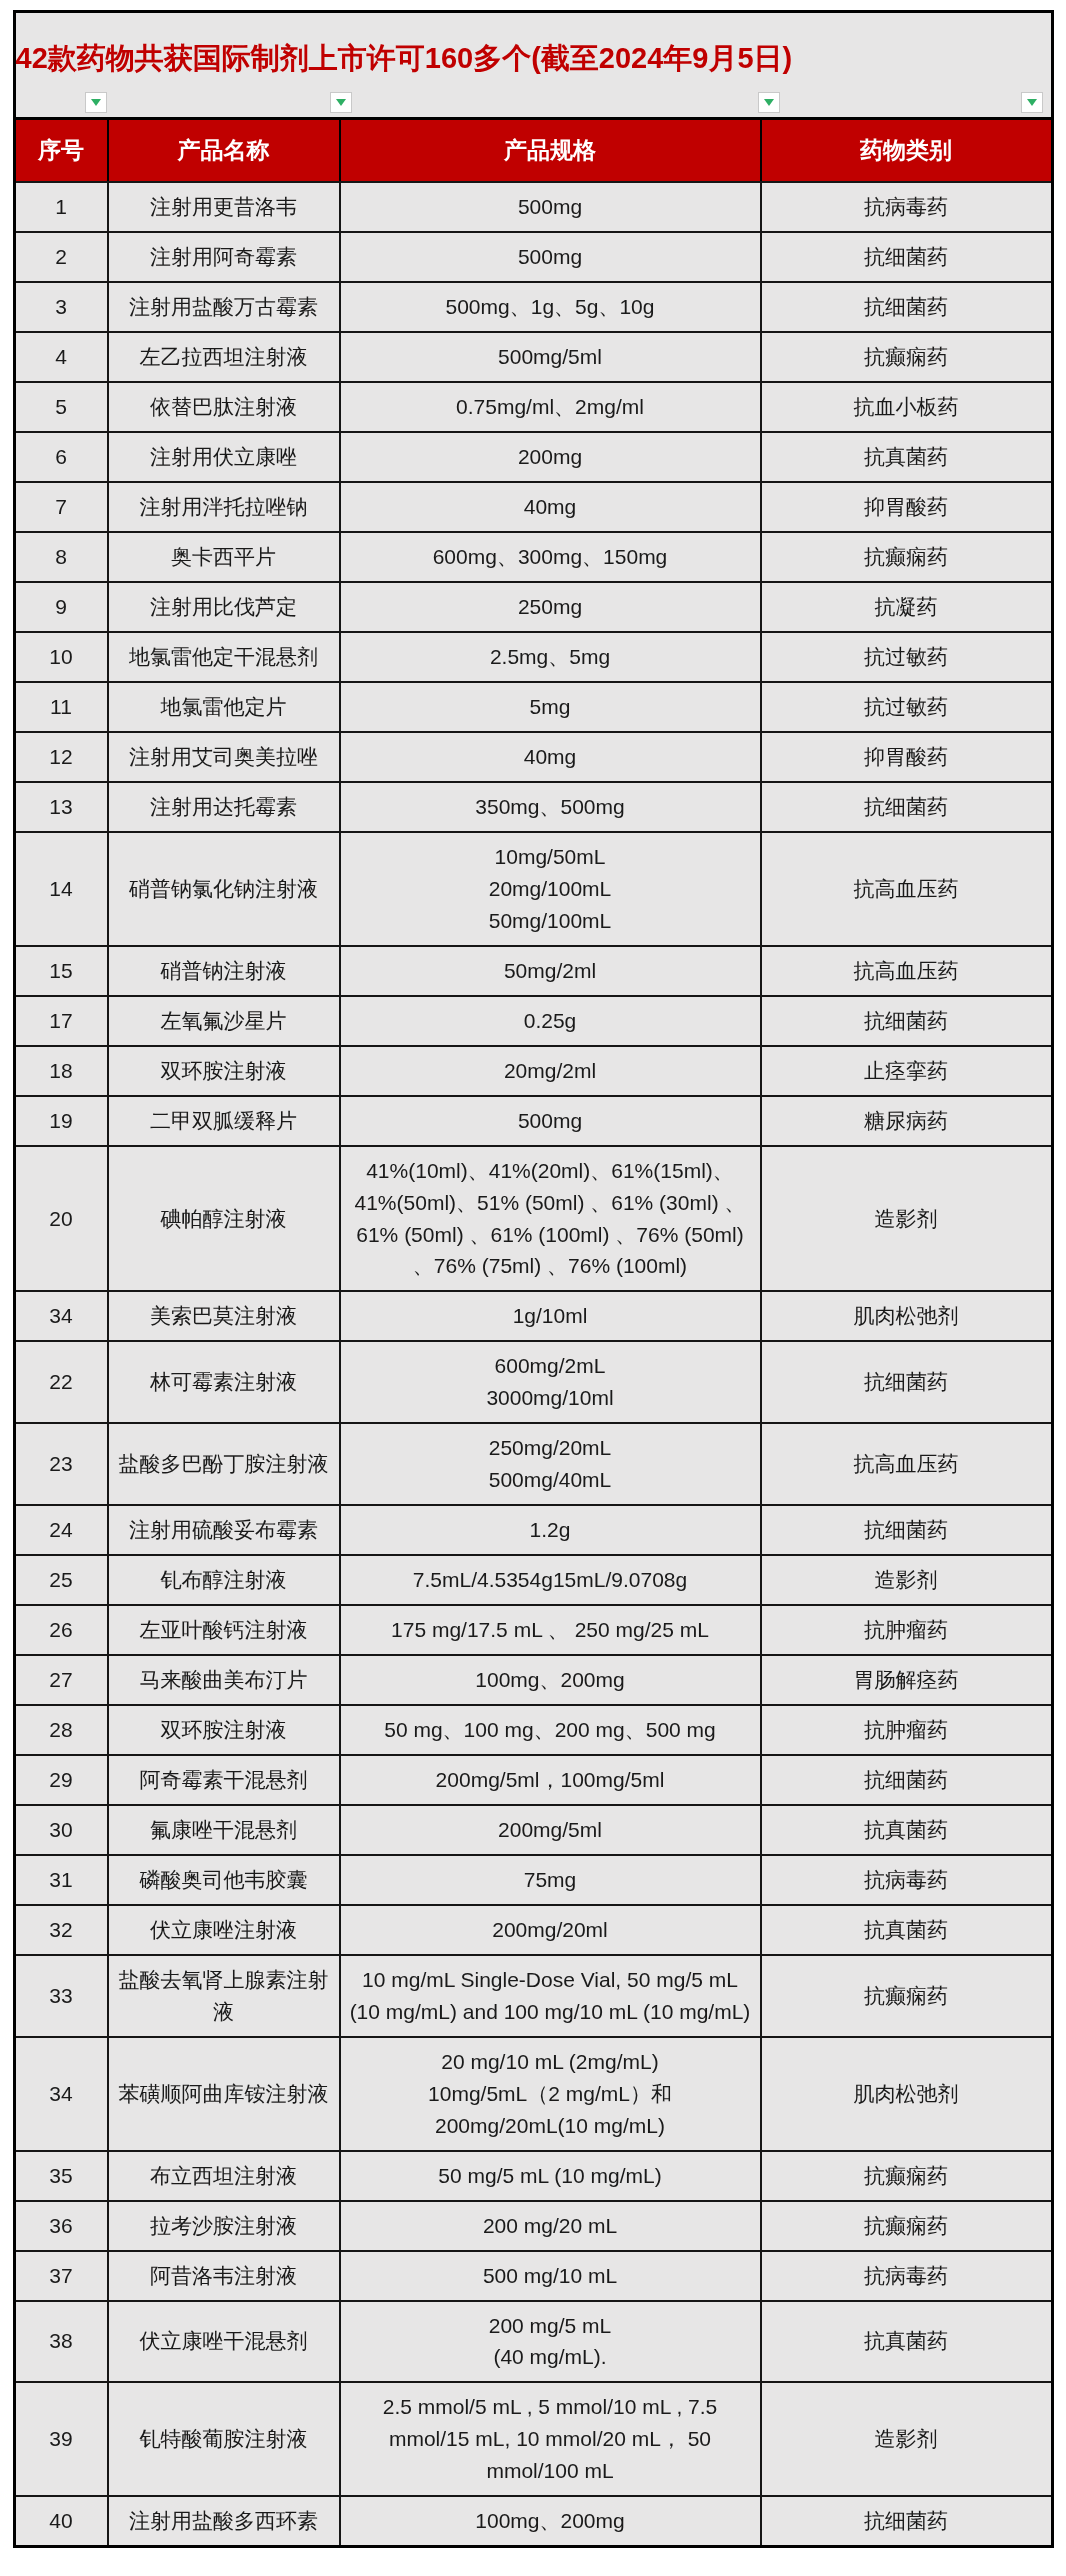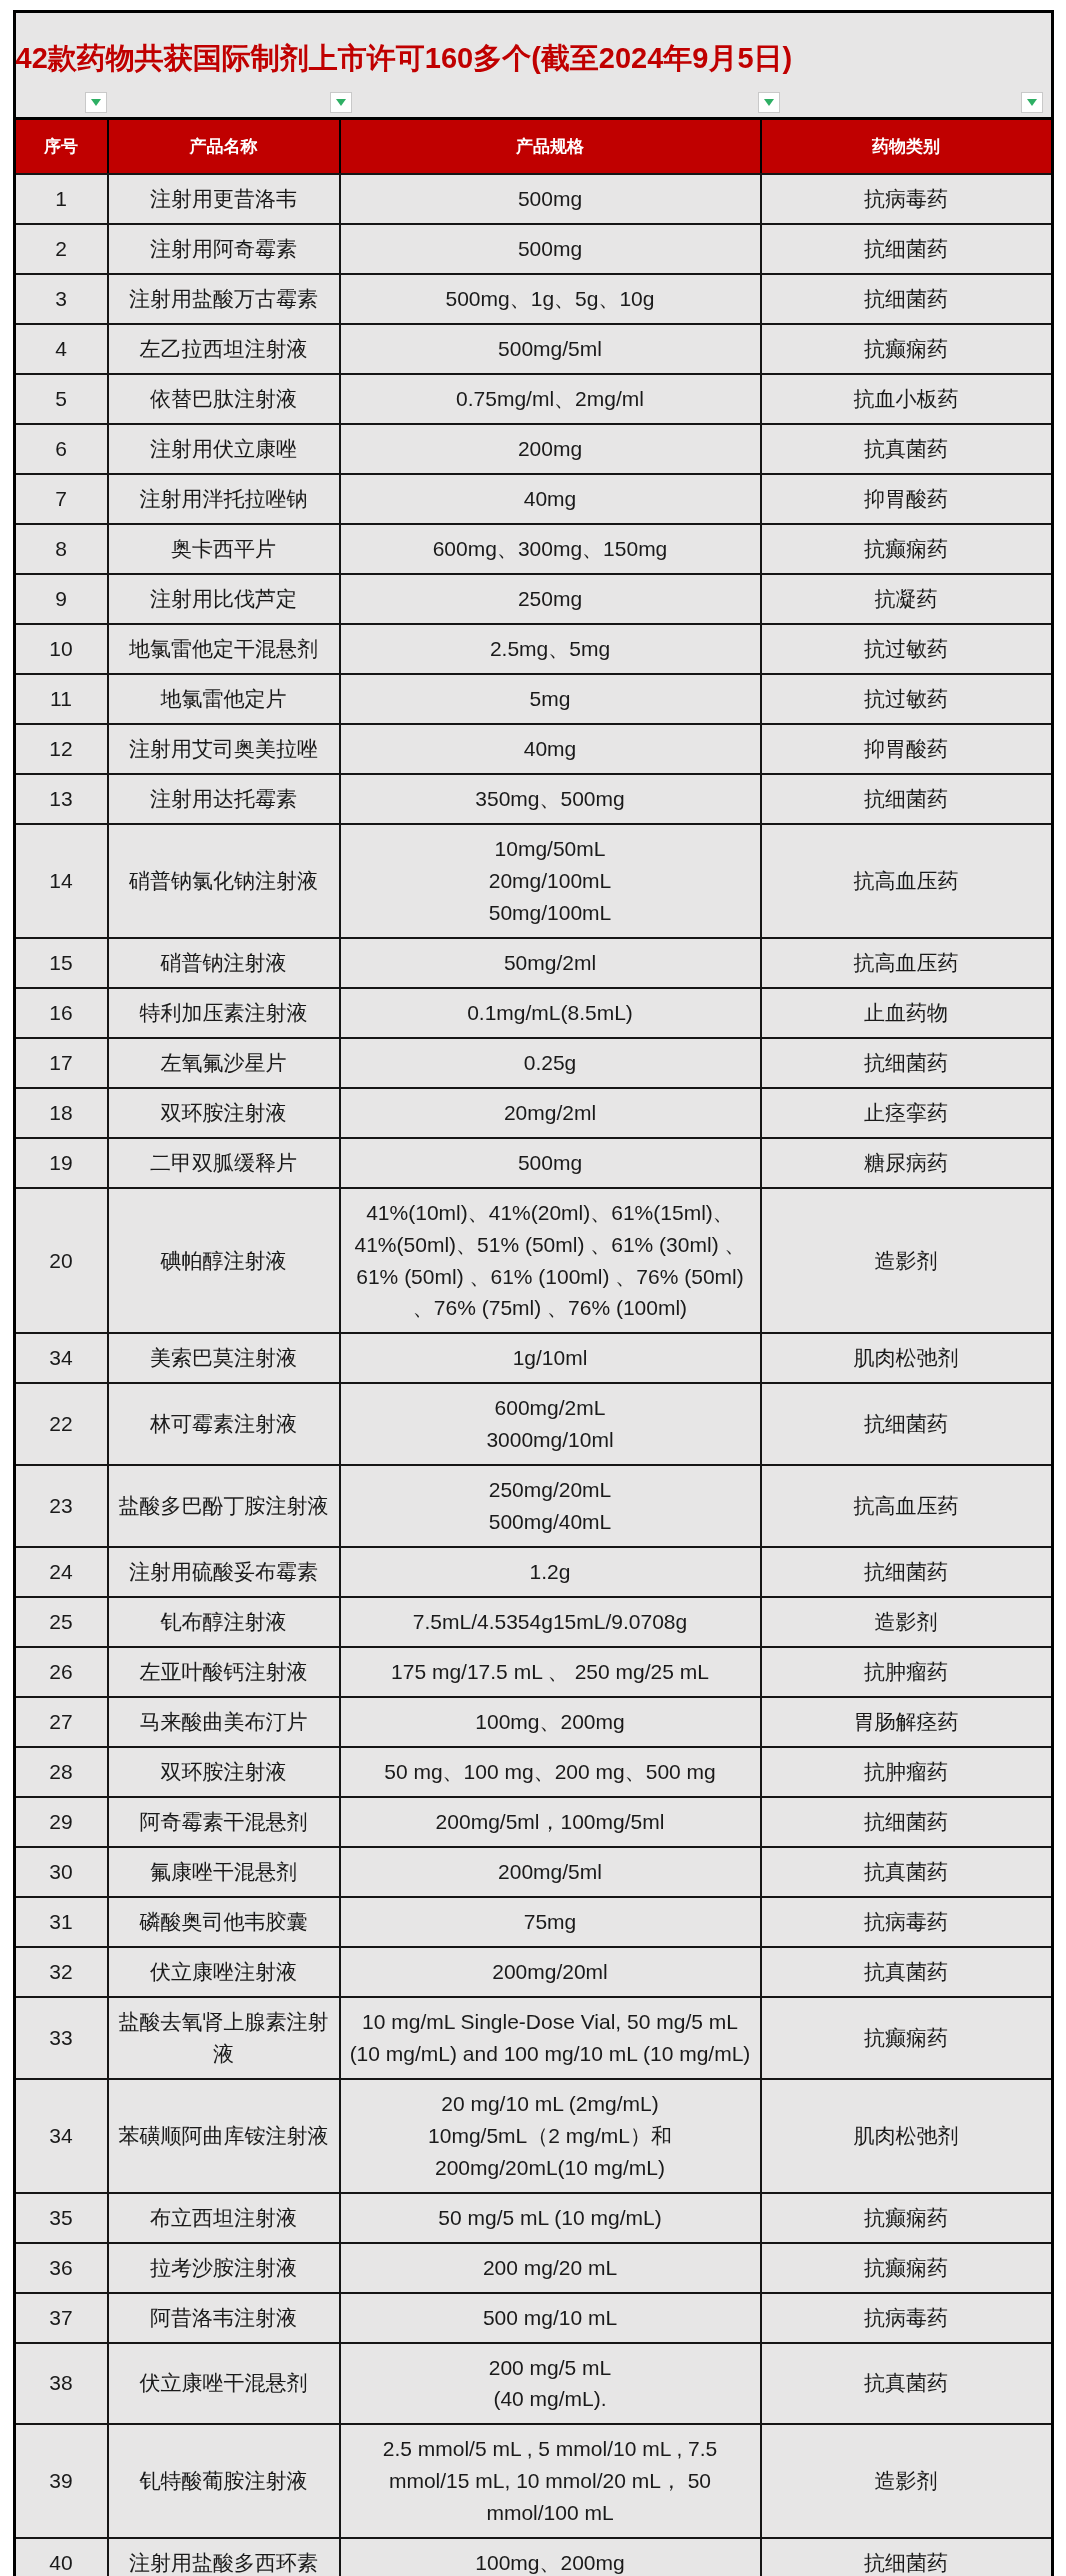--- a/index.html
+++ b/index.html
@@ -7,21 +7,21 @@
   .sheet{width:1035px;margin:10px auto 0 auto;border:3px solid #000;background:#e7e6e6;}
   .title-block{position:relative;height:104px;background:#e7e6e6;border-bottom:3px solid #000;}
   .title-text{padding-top:26px;font-size:29px;font-weight:bold;color:#c00000;letter-spacing:0;}
   .filter-btn{position:absolute;bottom:4px;width:22px;height:21px;background:#ffffff;border:1px solid #c9c9c9;display:flex;align-items:center;justify-content:center;cursor:pointer;box-sizing:border-box;}
   .filter-btn.f1{left:69px;}
   .filter-btn.f2{left:314px;}
   .filter-btn.f3{left:742px;}
   .filter-btn.f4{left:1005px;}
   .tri{width:0;height:0;border-left:5px solid transparent;border-right:5px solid transparent;border-top:7px solid #2eaf64;}
   .header-row{display:flex;background:#c00000;color:#ffffff;font-weight:bold;}
-  .hcell{box-sizing:border-box;display:flex;align-items:center;justify-content:center;text-align:center;font-size:17px;padding:15px 0;border-right:2px solid #000;}
+  .hcell{box-sizing:border-box;display:flex;align-items:center;justify-content:center;text-align:center;font-size:23px;padding:15px 0;border-right:2px solid #000;}
   .hcell:last-child{border-right:none;}
   .row{display:flex;border-top:2px solid #161616;min-height:48px;}
   .cell{box-sizing:border-box;display:flex;align-items:center;justify-content:center;text-align:center;font-size:21px;color:#1a1a1a;padding:8px 8px;border-right:2px solid #161616;white-space:pre-line;line-height:1.52;}
   .cell:last-child{border-right:none;}
   .c0{width:93px;flex:none;}
   .c1{width:232px;flex:none;}
   .c2{width:421px;flex:none;}
   .c3{flex:1;}
 </style>
 </head>
@@ -153,26 +153,20 @@
       <div class="cell c3">抗高血压药</div>
     </div>
 
     <div class="row">
       <div class="cell c0">15</div>
       <div class="cell c1">硝普钠注射液</div>
       <div class="cell c2">50mg/2ml</div>
       <div class="cell c3">抗高血压药</div>
     </div>
 
-    <div class="row">
-      <div class="cell c0">16</div>
-      <div class="cell c1">特利加压素注射液</div>
-      <div class="cell c2">0.1mg/mL(8.5mL)</div>
-      <div class="cell c3">止血药物</div>
-    </div>
 
     <div class="row">
       <div class="cell c0">17</div>
       <div class="cell c1">左氧氟沙星片</div>
       <div class="cell c2">0.25g</div>
       <div class="cell c3">抗细菌药</div>
     </div>
 
     <div class="row">
       <div class="cell c0">18</div>

